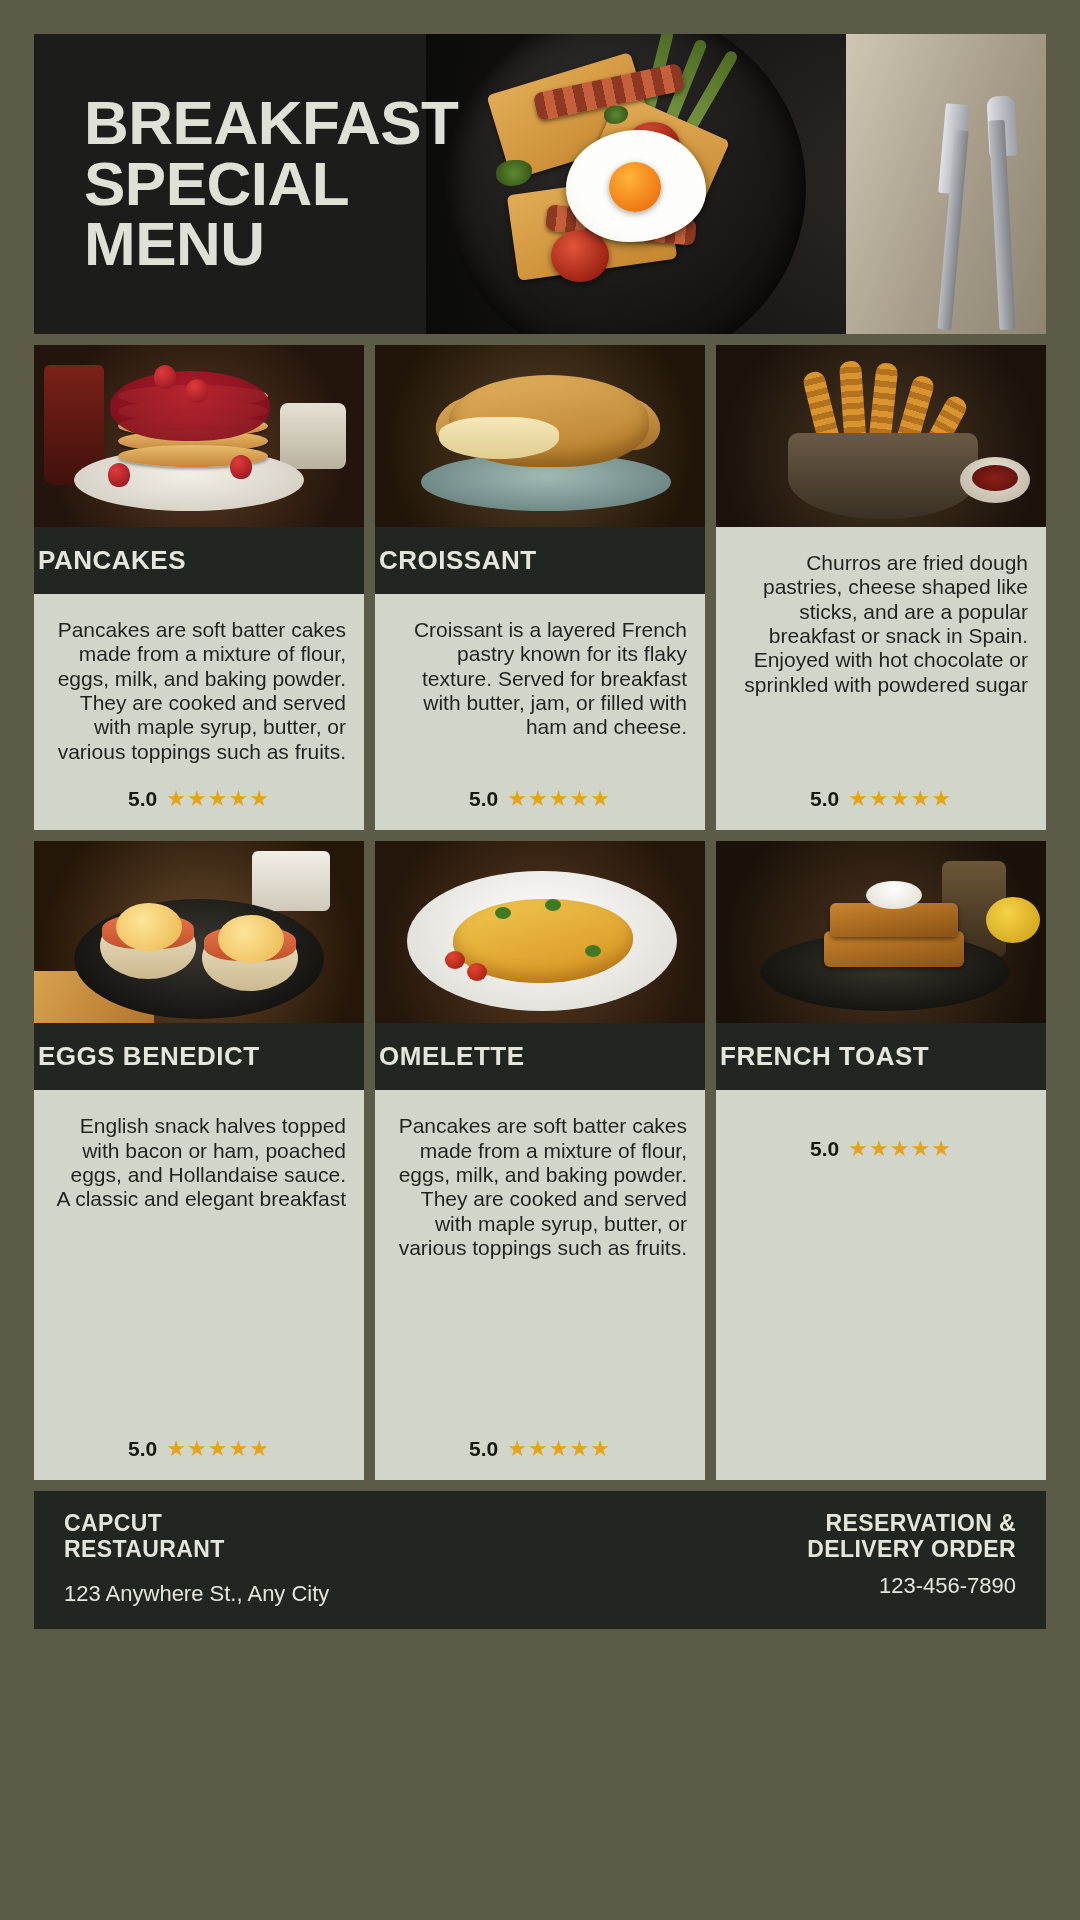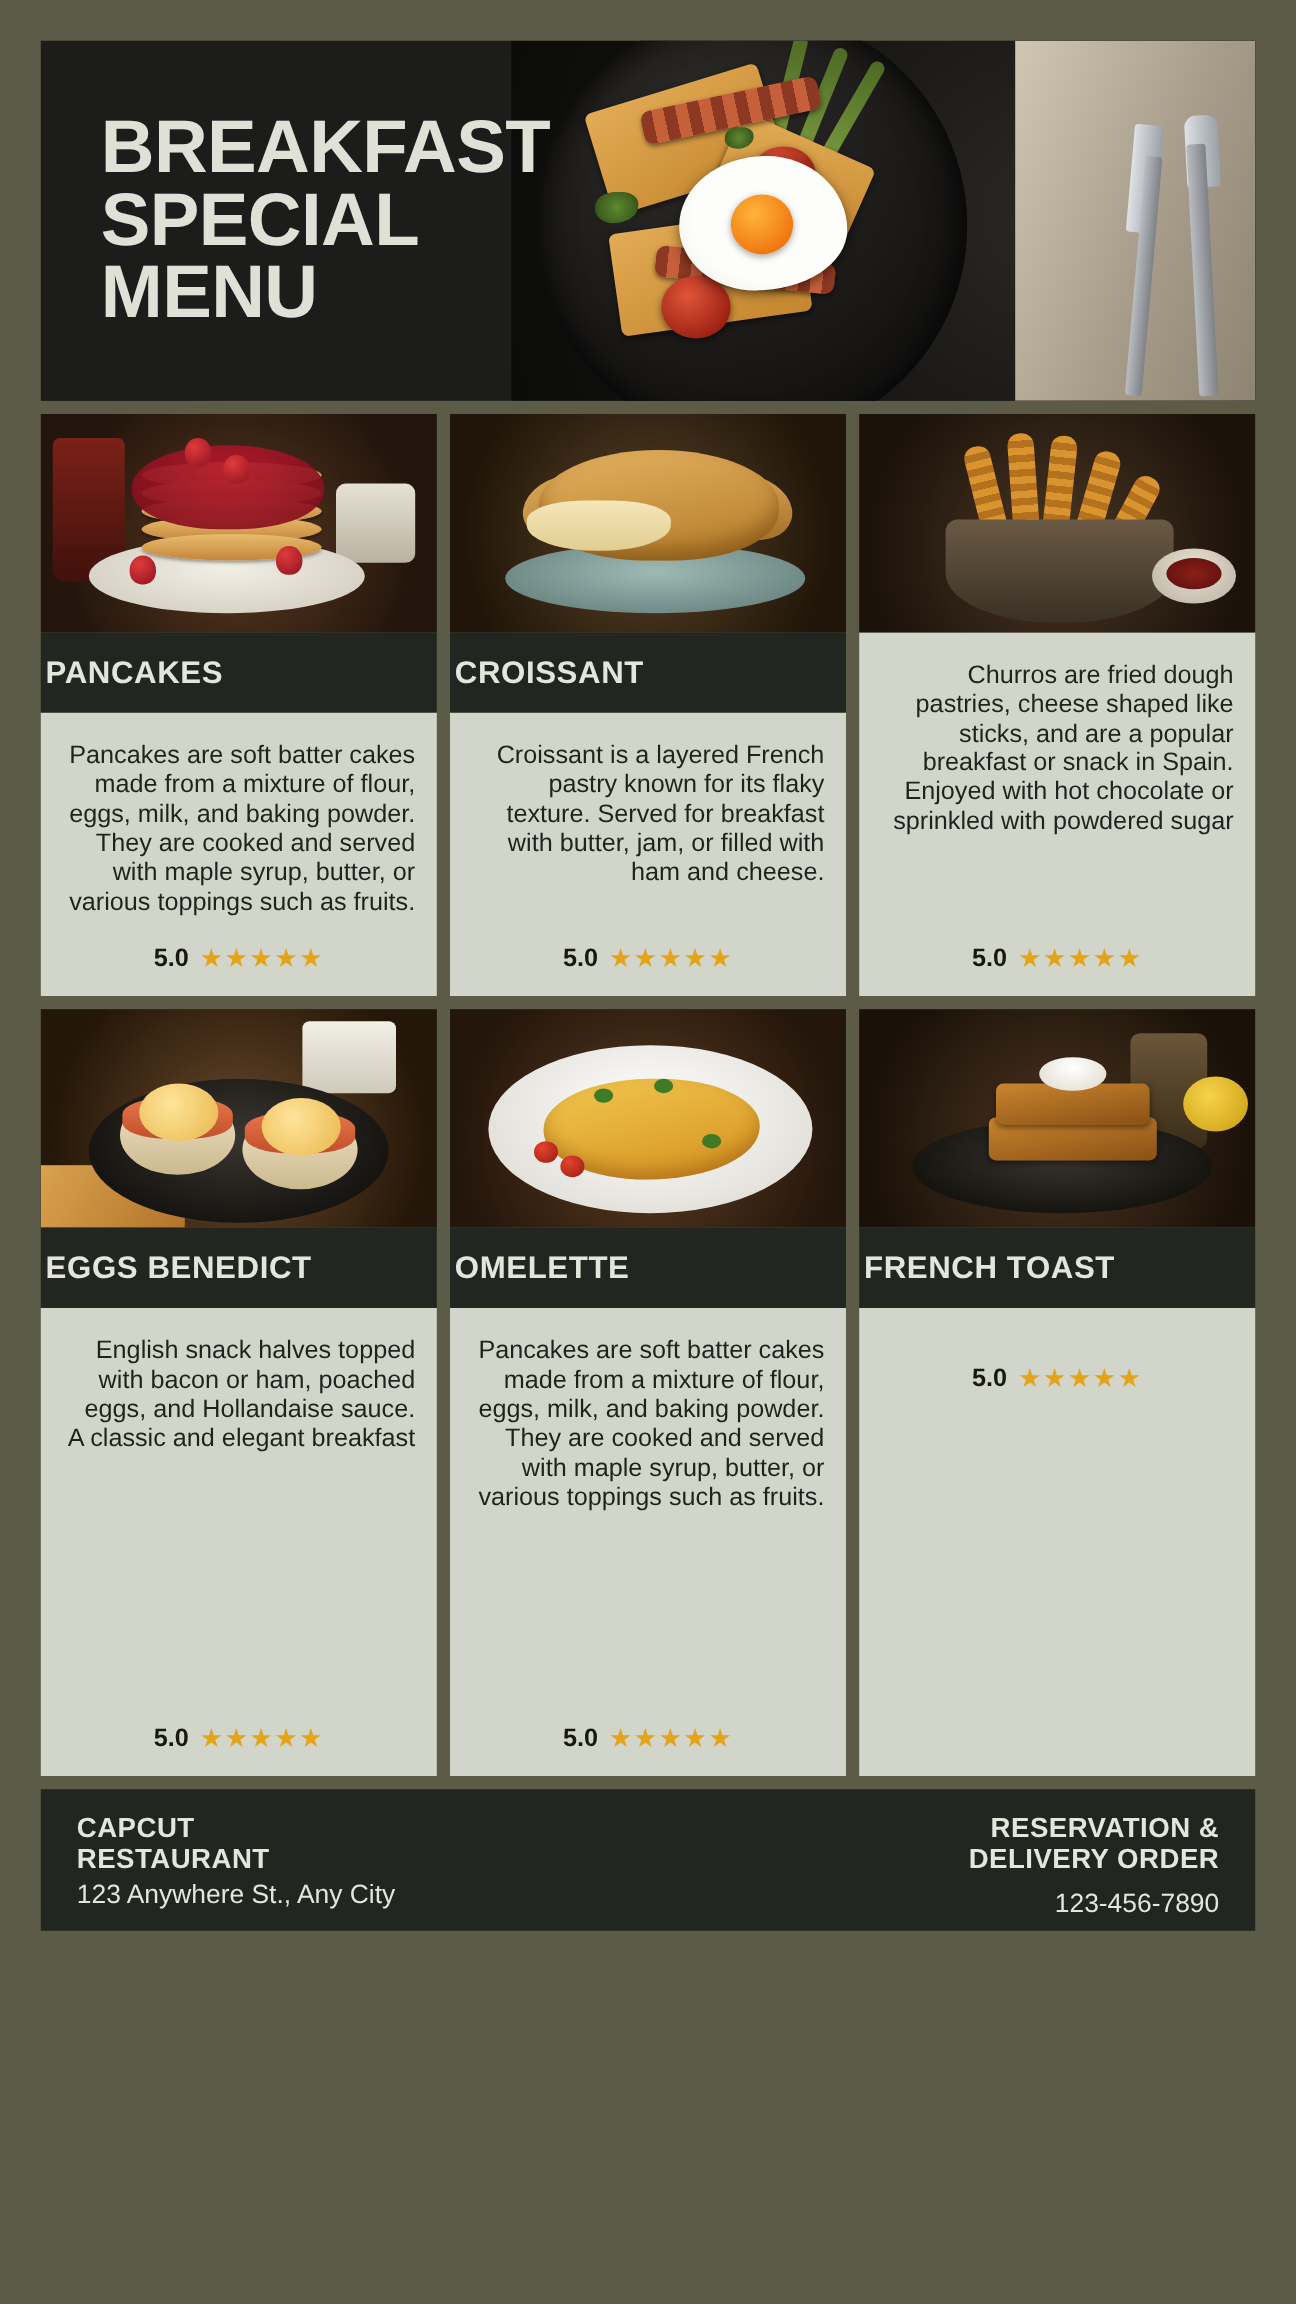--- a/index.html
+++ b/index.html
@@ -205,28 +205,28 @@
 
   
   .footer {
     margin-top: 11px;
     background: #222620;
     color: #e4e6dc;
     padding: 20px 30px 24px 30px;
     display: flex;
     justify-content: space-between;
     align-items: flex-start;
-    height: 118px;
+    height: 138px;
   }
   .footer-left .brand {
     font-size: 23px; font-weight: bold; line-height: 1.12;
     text-transform: uppercase; letter-spacing: .4px;
     white-space: pre-line;
   }
-  .footer-left .address { font-size: 22px; margin-top: 3px; }
+  .footer-left .address { font-size: 22px; margin-top: 18px; }
   .footer-right { text-align: right; }
   .footer-right .rhead {
     font-size: 23px; font-weight: bold; line-height: 1.12;
     text-transform: uppercase; letter-spacing: .4px;
     white-space: pre-line;
   }
   .footer-right .phone { font-size: 22px; margin-top: 10px; }
 
   
   .ph { position: absolute; inset: 0; }

